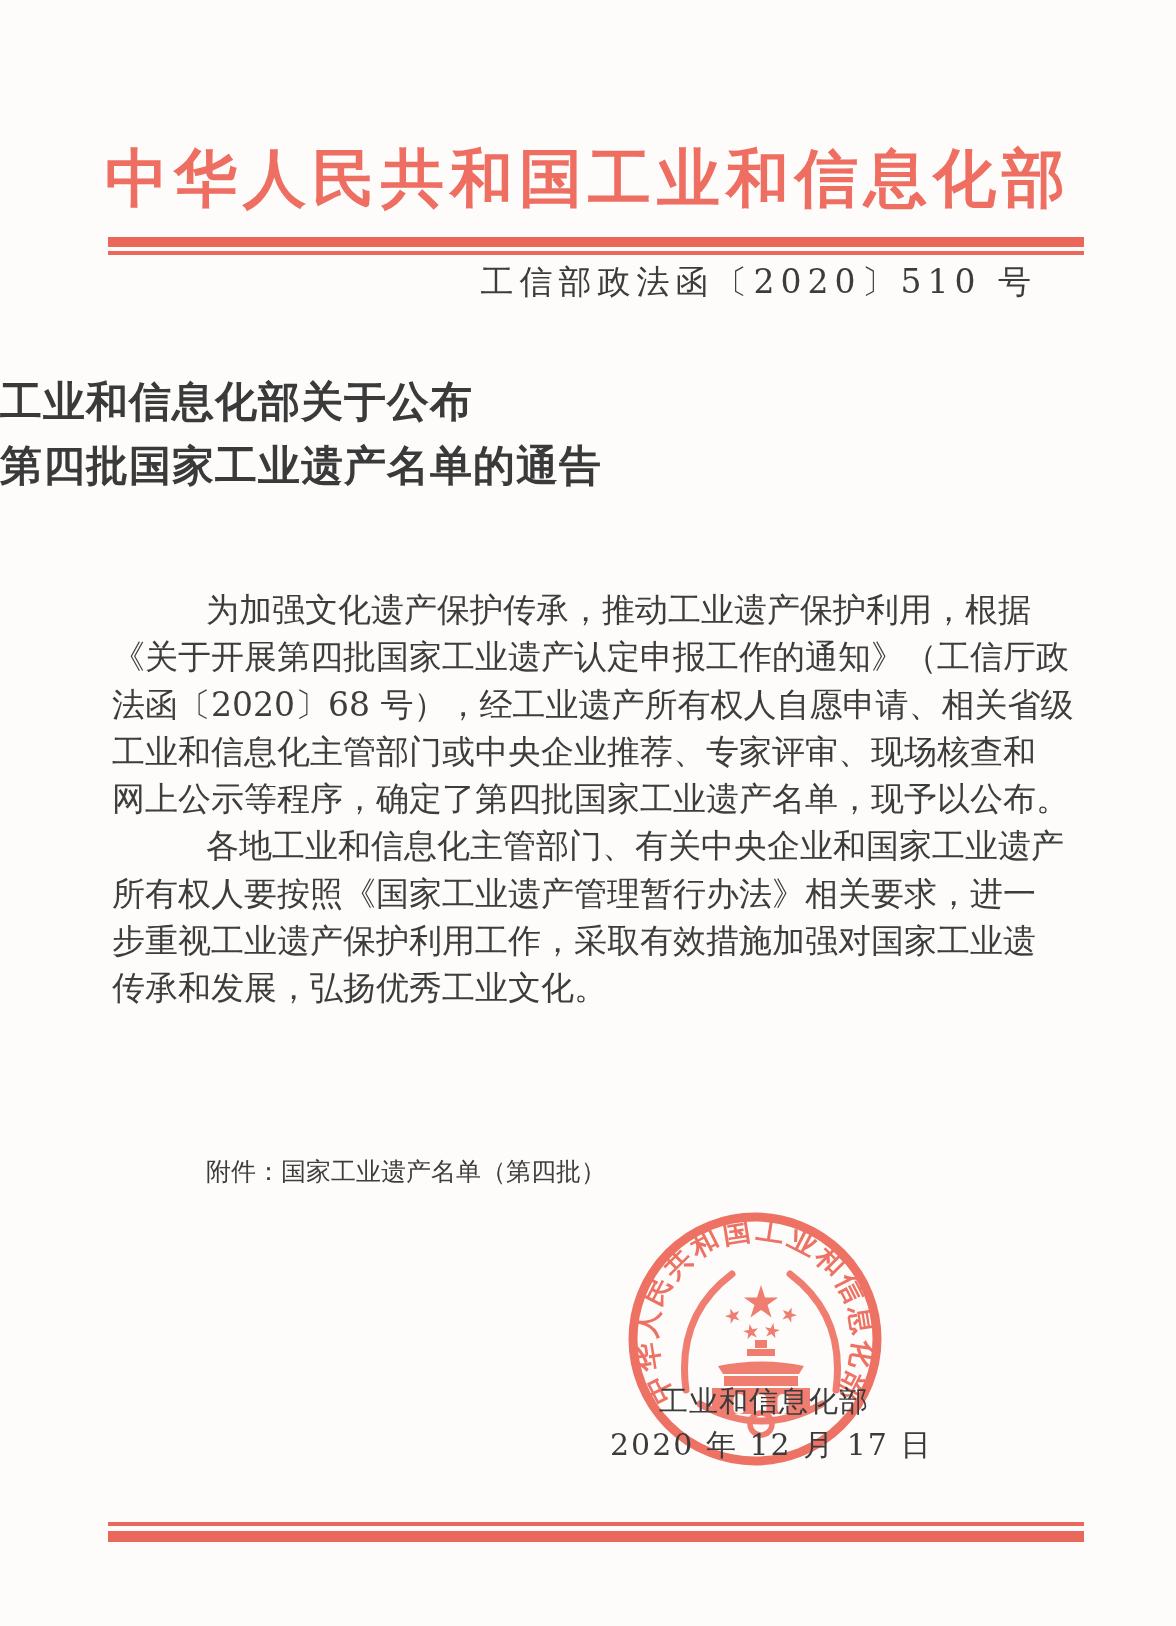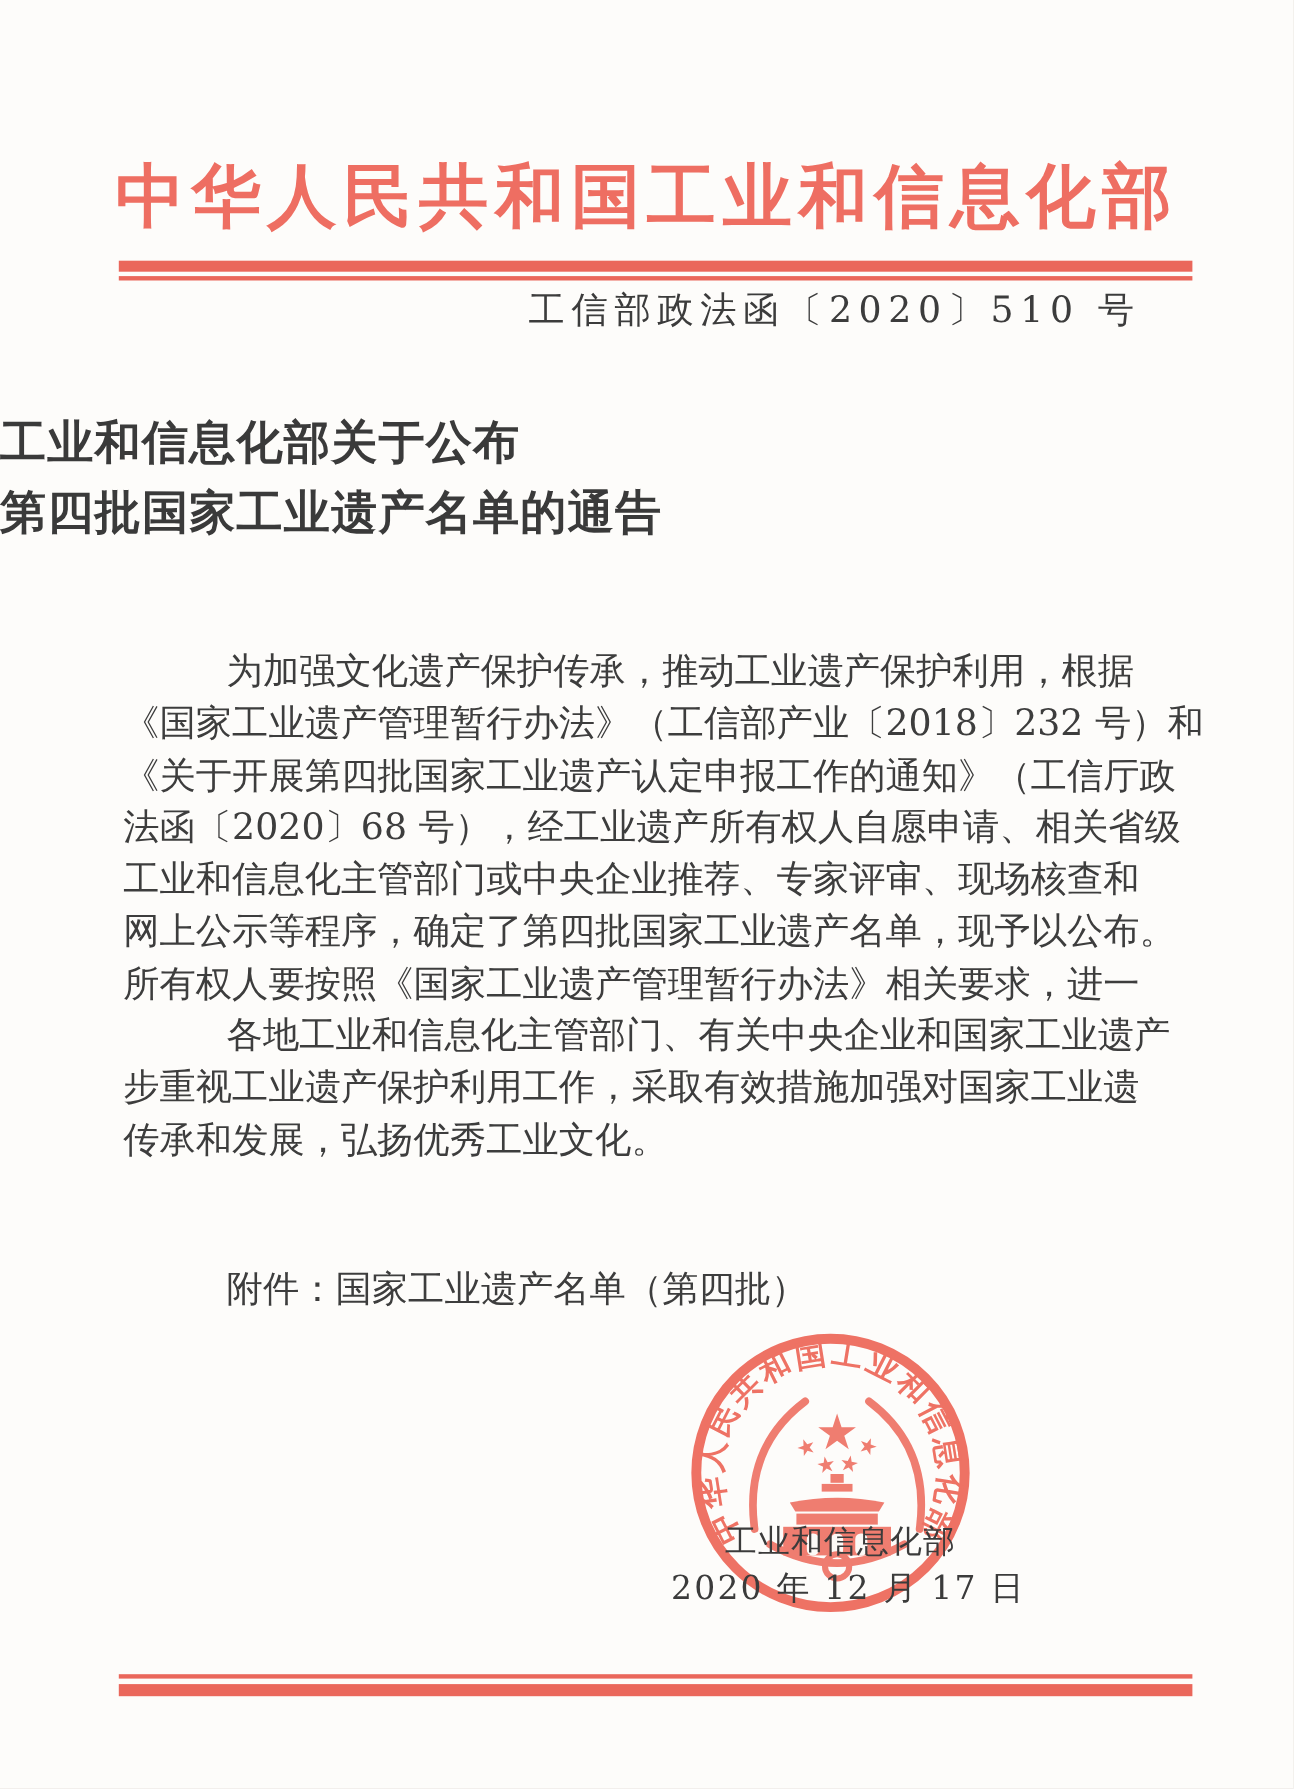--- a/index.html
+++ b/index.html
@@ -47,21 +47,21 @@
   }
   .body-line{
     height:47.3px;line-height:47.3px;
     text-align:justify;text-align-last:justify;
     white-space:nowrap;
   }
   .body-line.indent{text-indent:94px;}
   .body-line.para-end{text-align-last:left;white-space:normal;}
   .attachment{
     position:absolute;left:112px;top:1148px;width:893px;
-    font-size:33px;line-height:47px;
+    font-size:25px;line-height:47px;
     text-indent:94px;color:#3d3d3d;white-space:nowrap;
   }
   
   .seal{
     position:absolute;left:620px;top:1204px;
     width:270px;height:270px;
     opacity:.88;
     mix-blend-mode:multiply;
     pointer-events:none;
   }
@@ -90,27 +90,26 @@
 
   <div class="doc-number">工信部政法函〔2020〕510 号</div>
 
   <div class="doc-title">
     <div>工业和信息化部关于公布</div>
     <div>第四批国家工业遗产名单的通告</div>
   </div>
 
   <div class="body-text">
     <div class="body-line indent">为加强文化遗产保护传承，推动工业遗产保护利用，根据</div>
-    <div class="body-line">《国家工业遗产管理暂行办法》（工信部产业〔2018〕232 号）和</div>
     <div class="body-line">《关于开展第四批国家工业遗产认定申报工作的通知》（工信厅政</div>
     <div class="body-line">法函〔2020〕68 号），经工业遗产所有权人自愿申请、相关省级</div>
     <div class="body-line">工业和信息化主管部门或中央企业推荐、专家评审、现场核查和</div>
     <div class="body-line">网上公示等程序，确定了第四批国家工业遗产名单，现予以公布。</div>
+    <div class="body-line indent">各地工业和信息化主管部门、有关中央企业和国家工业遗产</div>
     <div class="body-line">所有权人要按照《国家工业遗产管理暂行办法》相关要求，进一</div>
-    <div class="body-line indent">各地工业和信息化主管部门、有关中央企业和国家工业遗产</div>
     <div class="body-line">步重视工业遗产保护利用工作，采取有效措施加强对国家工业遗</div>
     <div class="body-line para-end">传承和发展，弘扬优秀工业文化。</div>
   </div>
 
   <div class="attachment">附件：国家工业遗产名单（第四批）</div>
 
   <svg class="seal" viewBox="0 0 270 270" xmlns="http://www.w3.org/2000/svg">
     <defs>
       <path id="sealArc" d="M 53.9 191.8 A 99 99 0 1 1 216.1 191.8" fill="none"></path>
       <path id="star" d="M 0 -1 L 0.2245 -0.309 L 0.9511 -0.309 L 0.3633 0.118 L 0.5878 0.809 L 0 0.382 L -0.5878 0.809 L -0.3633 0.118 L -0.9511 -0.309 L -0.2245 -0.309 Z"></path>

